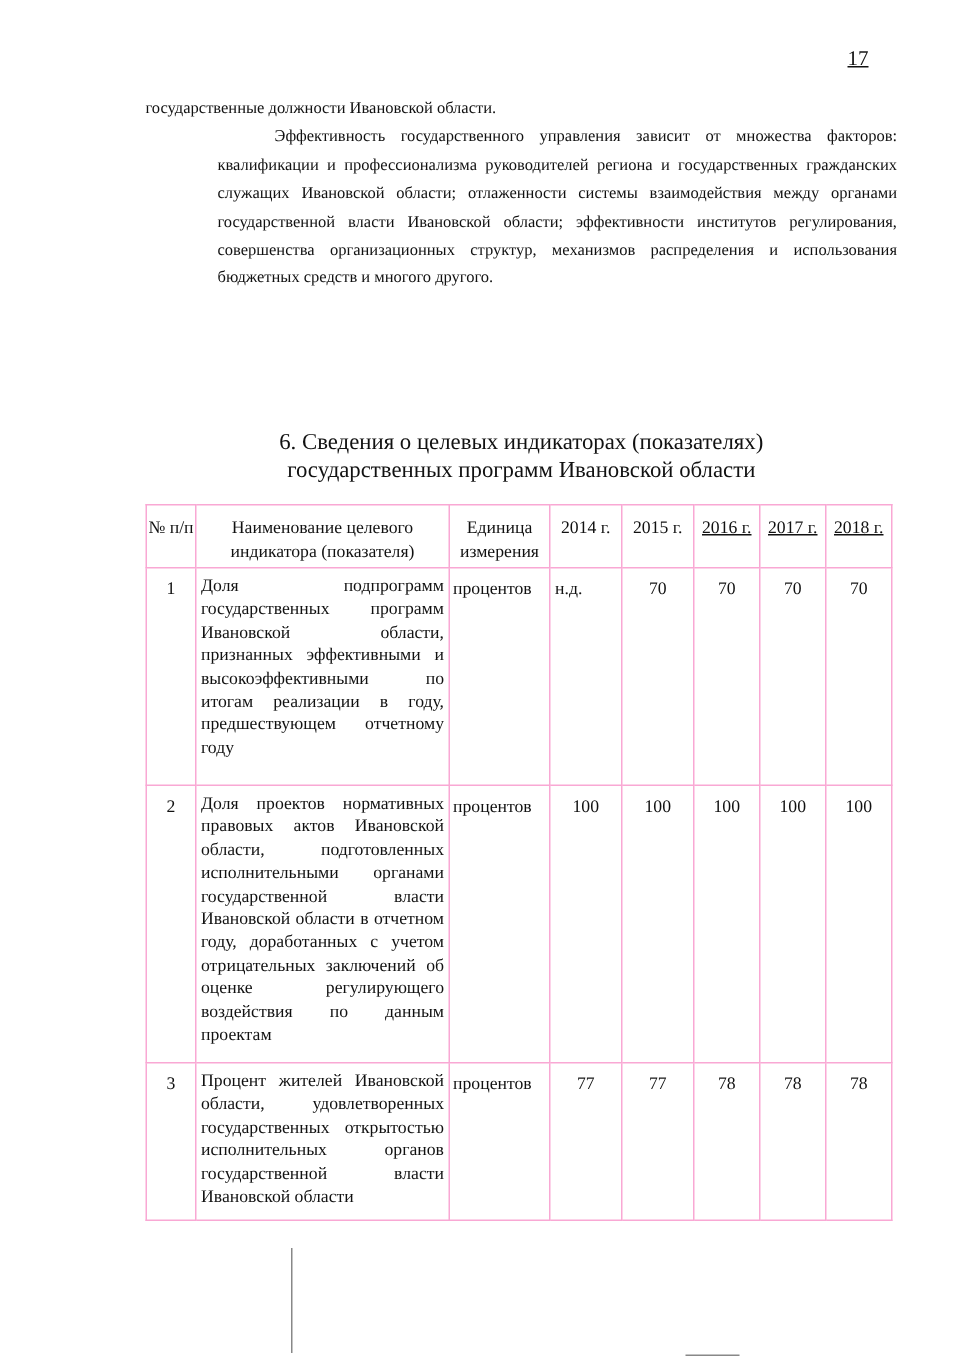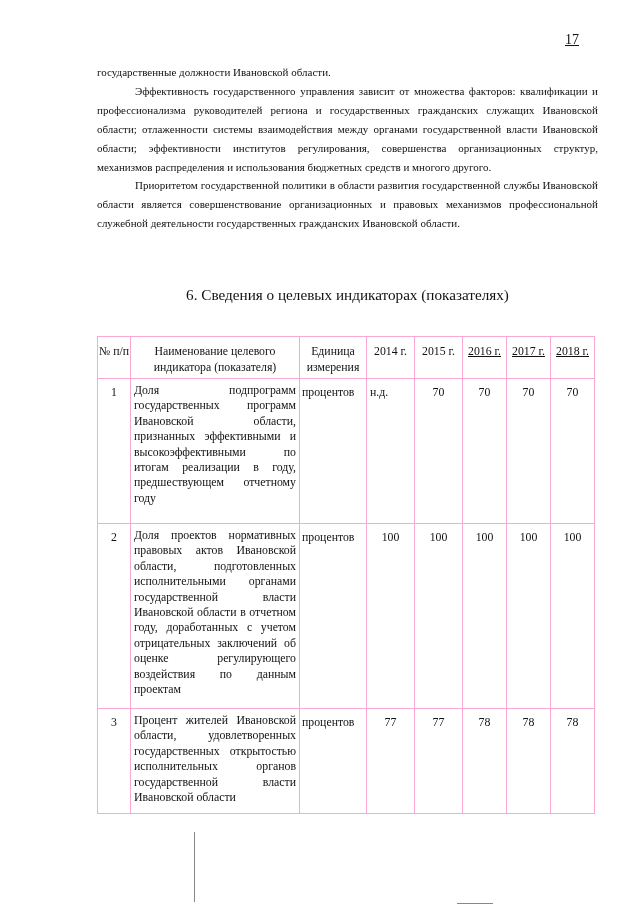--- a/index.html
+++ b/index.html
@@ -1,21 +1,21 @@
 <!DOCTYPE html>
 <html><head>
   <meta charset="utf-8">
   <style>
     html, body { margin: 0; padding: 0; background: #ffffff; }
     body { width: 640px; height: 905px; position: relative; overflow: hidden;
            font-family: "Liberation Serif", "DejaVu Serif", serif; color: #111; }
     .page-number { position: absolute; left: 565px; top: 32px; font-size: 14px; text-decoration: underline; }
     .text { position: absolute; left: 97px; width: 501px; font-size: 11px; line-height: 18.9px; }
     .para { margin: 0; text-align: justify; }
-    .indent { text-indent: 38px; }
+    .indent { text-indent: 38px; margin-left: 48px; }
     #p0 { top: 63px; }
     .heading { position: absolute; left: 97px; width: 501px; top: 286px; text-align: center;
                font-size: 15.2px; line-height: 18.5px; }
     table.ind { position: absolute; left: 97px; top: 336px; border-collapse: collapse;
                 font-size: 11.8px; line-height: 15.4px; }
     table.ind td, table.ind th { border: 1px solid #f9a8d4; vertical-align: top; padding: 0; font-weight: normal; }
     table.ind th { text-align: center; padding-top: 6px; line-height: 16px; }
     .c-num { width: 32px; text-align: center; }
     .c-name { width: 168px; }
     .c-unit { width: 66px; }
@@ -29,25 +29,25 @@
     .scan-line { position: absolute; background: #888; }
   </style>
 </head>
 <body>
 
 <div class="page-number">17</div>
 
 <div class="text" id="p0">
   <p class="para">государственные должности Ивановской области.</p>
   <p class="para indent">Эффективность государственного управления зависит от множества факторов: квалификации и профессионализма руководителей региона и государственных гражданских служащих Ивановской области; отлаженности системы взаимодействия между органами государственной власти Ивановской области; эффективности институтов регулирования, совершенства организационных структур, механизмов распределения и использования бюджетных средств и многого другого.</p>
-  <p class="para indent">Приоритетом государственной политики в области развития государственной службы Ивановской области является совершенствование организационных и правовых механизмов профессиональной служебной деятельности государственных гражданских Ивановской области.</p>
 </div>
 
 <div class="heading">
   <div>6. Сведения о целевых индикаторах (показателях)</div>
+  <div>государственных программ Ивановской области</div>
 </div>
 
 <table class="ind">
   <thead>
     <tr style="height:42px;">
       <th class="c-num">№ п/п</th>
       <th class="c-name">Наименование целевого индикатора (показателя)</th>
       <th class="c-unit">Единица измерения</th>
       <th class="c-y">2014 г.</th>
       <th class="c-y">2015 г.</th>

